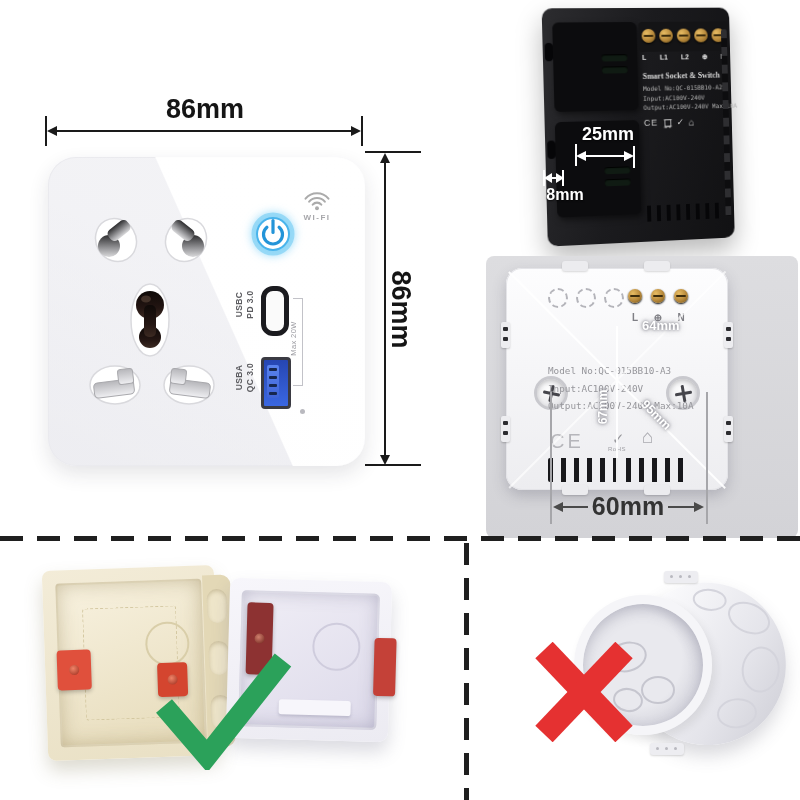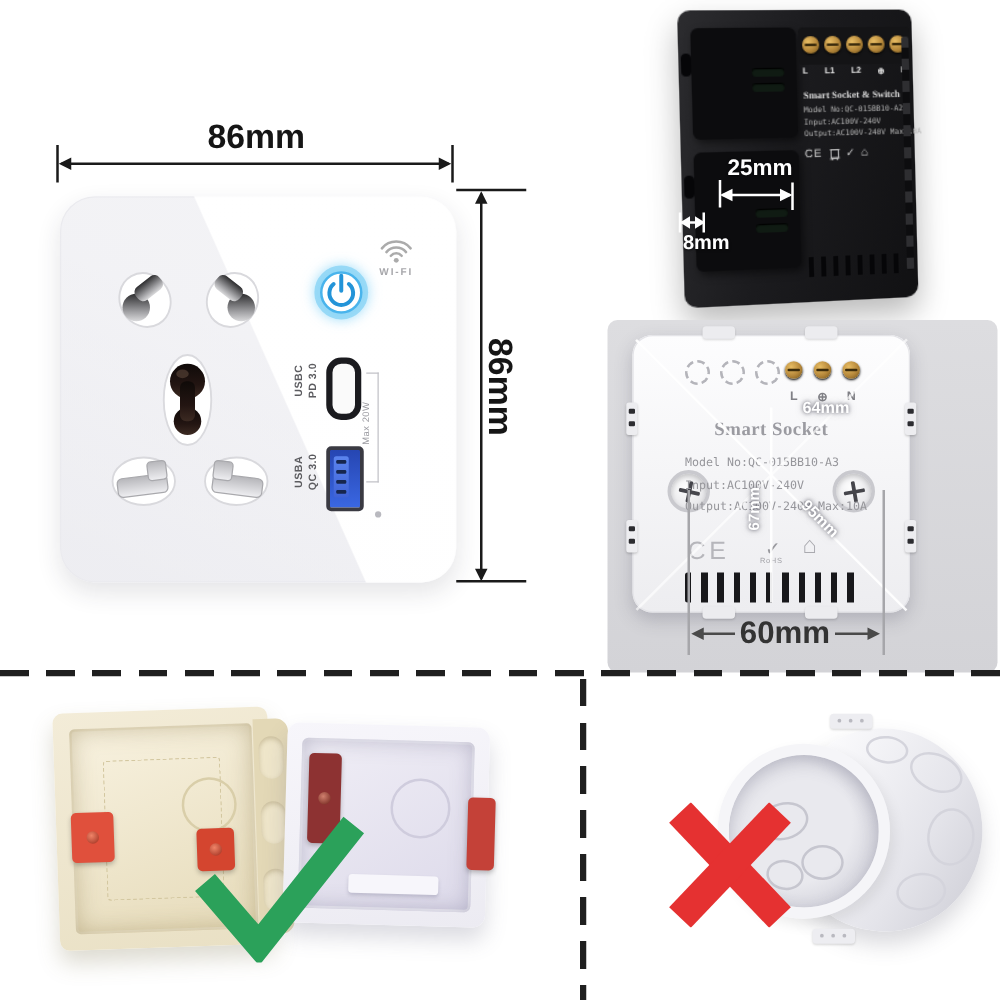--- a/index.html
+++ b/index.html
@@ -375,21 +375,20 @@
         </span>
       <span class="clip" style="left:218px;top:54px;">
           <i style="top:5px;"></i>
           <i style="top:15px;"></i>
         </span>
       <span class="clip" style="left:218px;top:148px;">
           <i style="top:5px;"></i>
           <i style="top:15px;"></i>
         </span>
 
-      <div class="wb-title">Smart Socket</div>
       <div class="wb-lines">
         <div>Model No:QC-015BB10-A3</div>
         <div>Input:AC100V-240V</div>
         <div>Output:AC100V-240V Max:10A</div>
       </div>
       <div class="wb-ce">CE</div>
       <div class="wb-check">✓</div>
       <div class="wb-rohs">RoHS</div>
       <div class="wb-house">⌂</div>
       <div class="wb-vents"></div>

